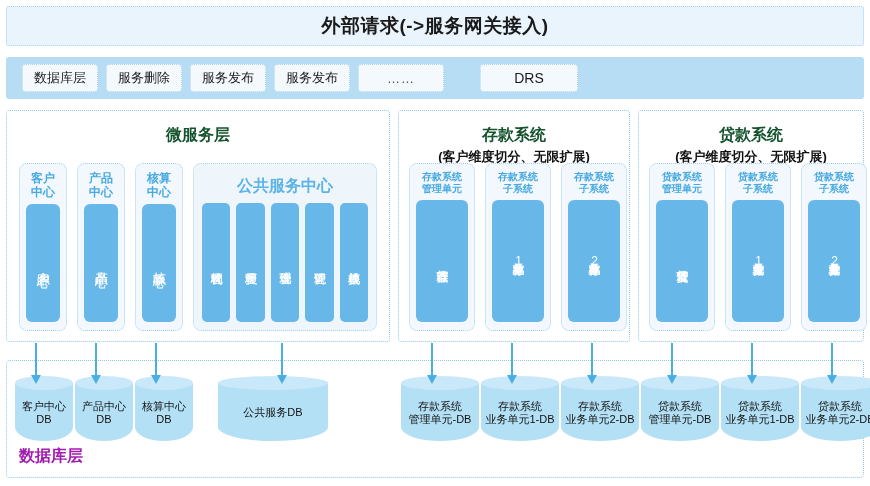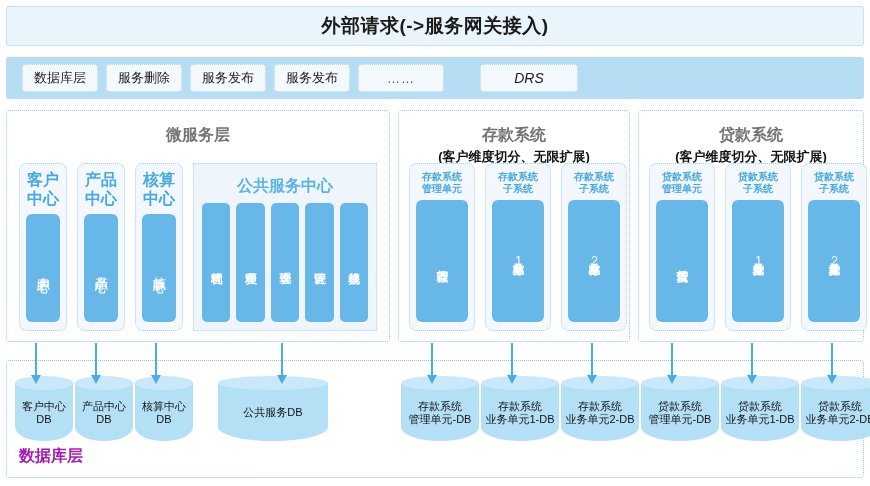--- a/index.html
+++ b/index.html
@@ -38,35 +38,35 @@
     background: #f4f9fd;
     border: 1px dotted #a9d5ee;
     border-radius: 4px;
     height: 28px; min-width: 76px;
     margin-left: 8px;
     display: flex; align-items: center; justify-content: center;
     font-size: 13px; color: #1a1a1a; white-space: nowrap;
     padding: 0 10px;
   }
   .gov-chip.dots { letter-spacing: 1px; color: #555; min-width: 86px; }
-  .gov-chip.drs  { margin-left: 36px; min-width: 98px; font-size: 14px; font-style: italic; }
+  .gov-chip.drs  { margin-left: 36px; min-width: 98px; font-size: 14px; }
 
   
   .panel {
     position: absolute; top: 110px;
     background: #ffffff;
     border: 1px dotted #8ecaeb;
     border-radius: 4px;
   }
   #panel-micro   { left: 6px;   width: 384px; height: 232px; }
   #panel-deposit { left: 398px; width: 232px; height: 232px; }
   #panel-loan    { left: 638px; width: 226px; height: 232px; }
 
   .panel-title {
-    text-align: center; font-size: 16px; font-weight: bold; color: #737373;
+    text-align: center; font-size: 16px; font-weight: bold; color: #14532d;
     margin-top: 14px;
   }
   .panel-sub {
     text-align: center; font-size: 13px; font-weight: bold; color: #111;
     margin-top: 2px;
   }
 
   
   .cols {
     position: absolute; left: 0; right: 0; bottom: 10px;
@@ -78,21 +78,21 @@
     border: 1px dotted #9fd2ef;
     border-radius: 8px;
     padding: 7px 6px 8px 6px;
     display: flex; flex-direction: column; align-items: center;
     flex: 0 0 auto;
   }
   .col-card.w-narrow { width: 48px; height: 168px; }
   .col-card.w-unit   { width: 66px; height: 168px; }
 
   .col-label {
-    font-size: 16px; font-weight: bold; color: #48a9e2;
+    font-size: 12px; font-weight: bold; color: #48a9e2;
     text-align: center; line-height: 1.18; white-space: pre-line;
     margin-bottom: 5px;
   }
   .col-label.small { font-size: 10px; line-height: 1.2; }
 
   
   .inner-box {
     background: #67b8e8;
     border-radius: 6px;
     flex: 1 1 auto; width: 100%;
@@ -100,21 +100,21 @@
     color: #ffffff; font-size: 13px; font-weight: normal;
     writing-mode: vertical-rl; text-orientation: upright;
     letter-spacing: 1px; padding: 6px 0;
   }
   .inner-box.thin { font-size: 12px; letter-spacing: 0px; }
 
   
   .pub-group {
     background: #eef6fc;
     border: 1px dotted #a9d5ee;
-    border-radius: 1px;
+    border-radius: 8px;
     height: 168px; flex: 1 1 auto;
     display: flex; flex-direction: column; align-items: center;
     padding: 6px 8px 8px 8px;
   }
   .pub-title {
     font-size: 16px; font-weight: bold; color: #5cb3e6; margin: 6px 0 6px 0;
   }
   .pub-mods { display: flex; gap: 6px; flex: 1 1 auto; width: 100%; }
   .pub-mods .inner-box { width: auto; flex: 1 1 0; border-radius: 5px; }
 

